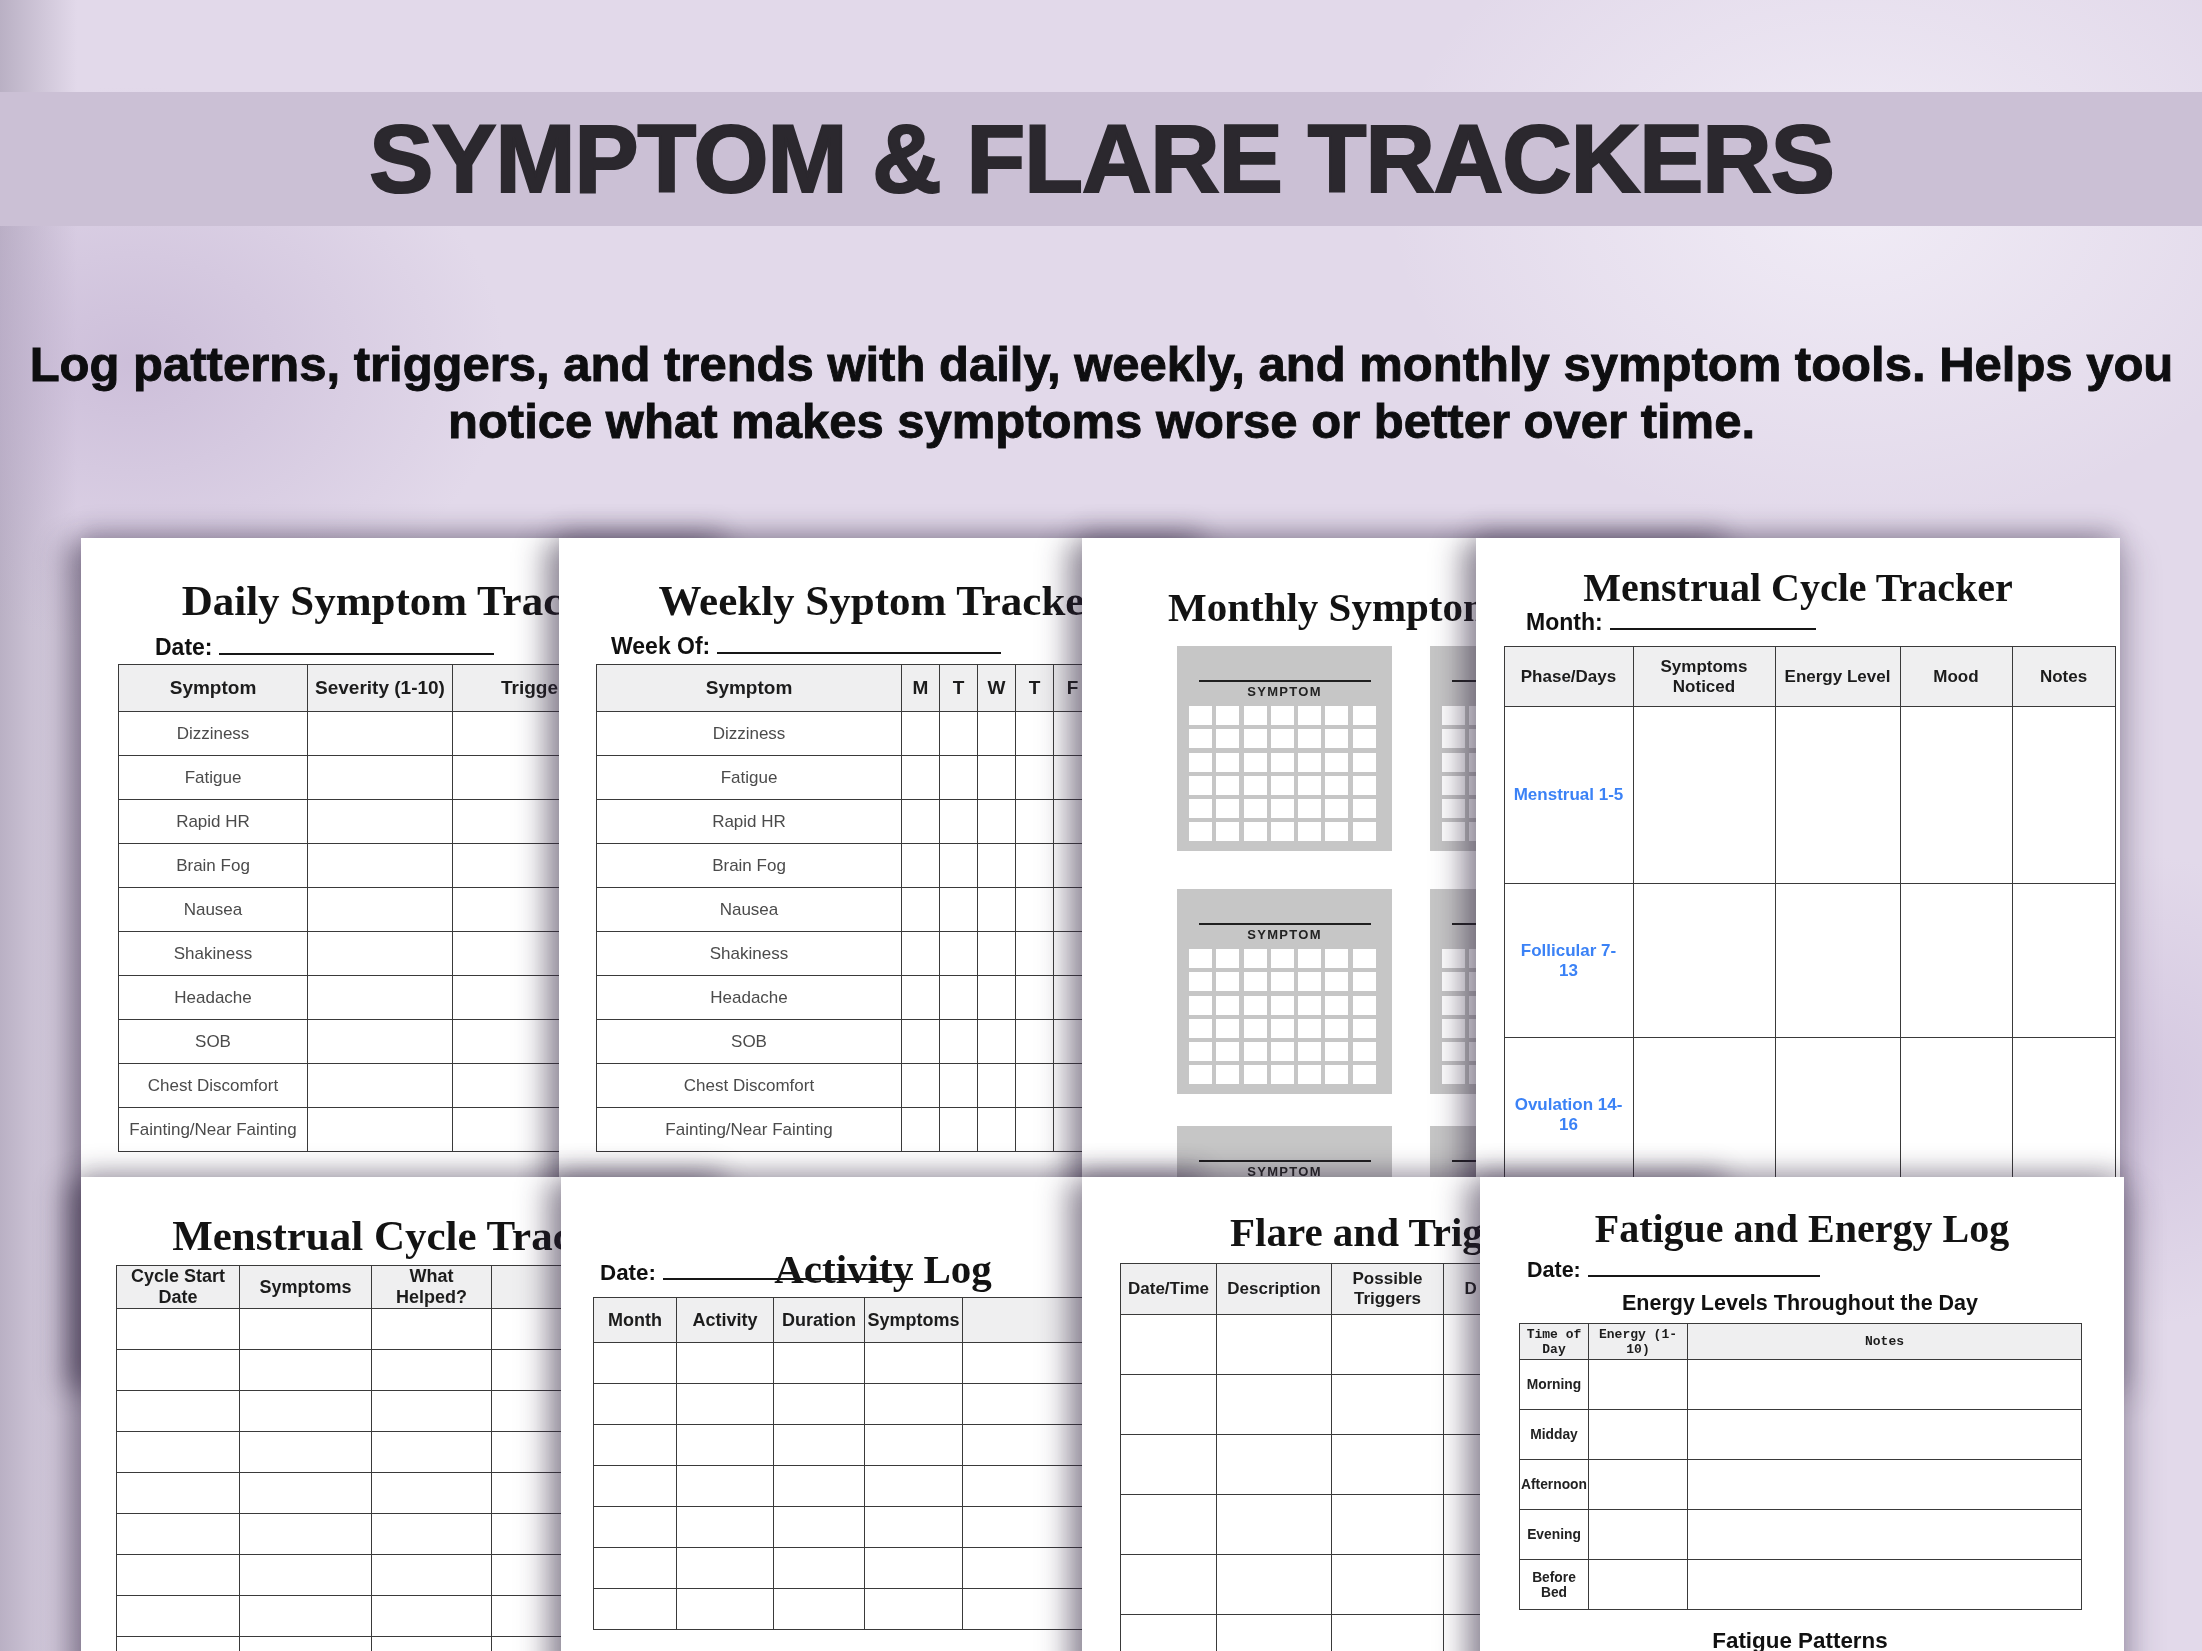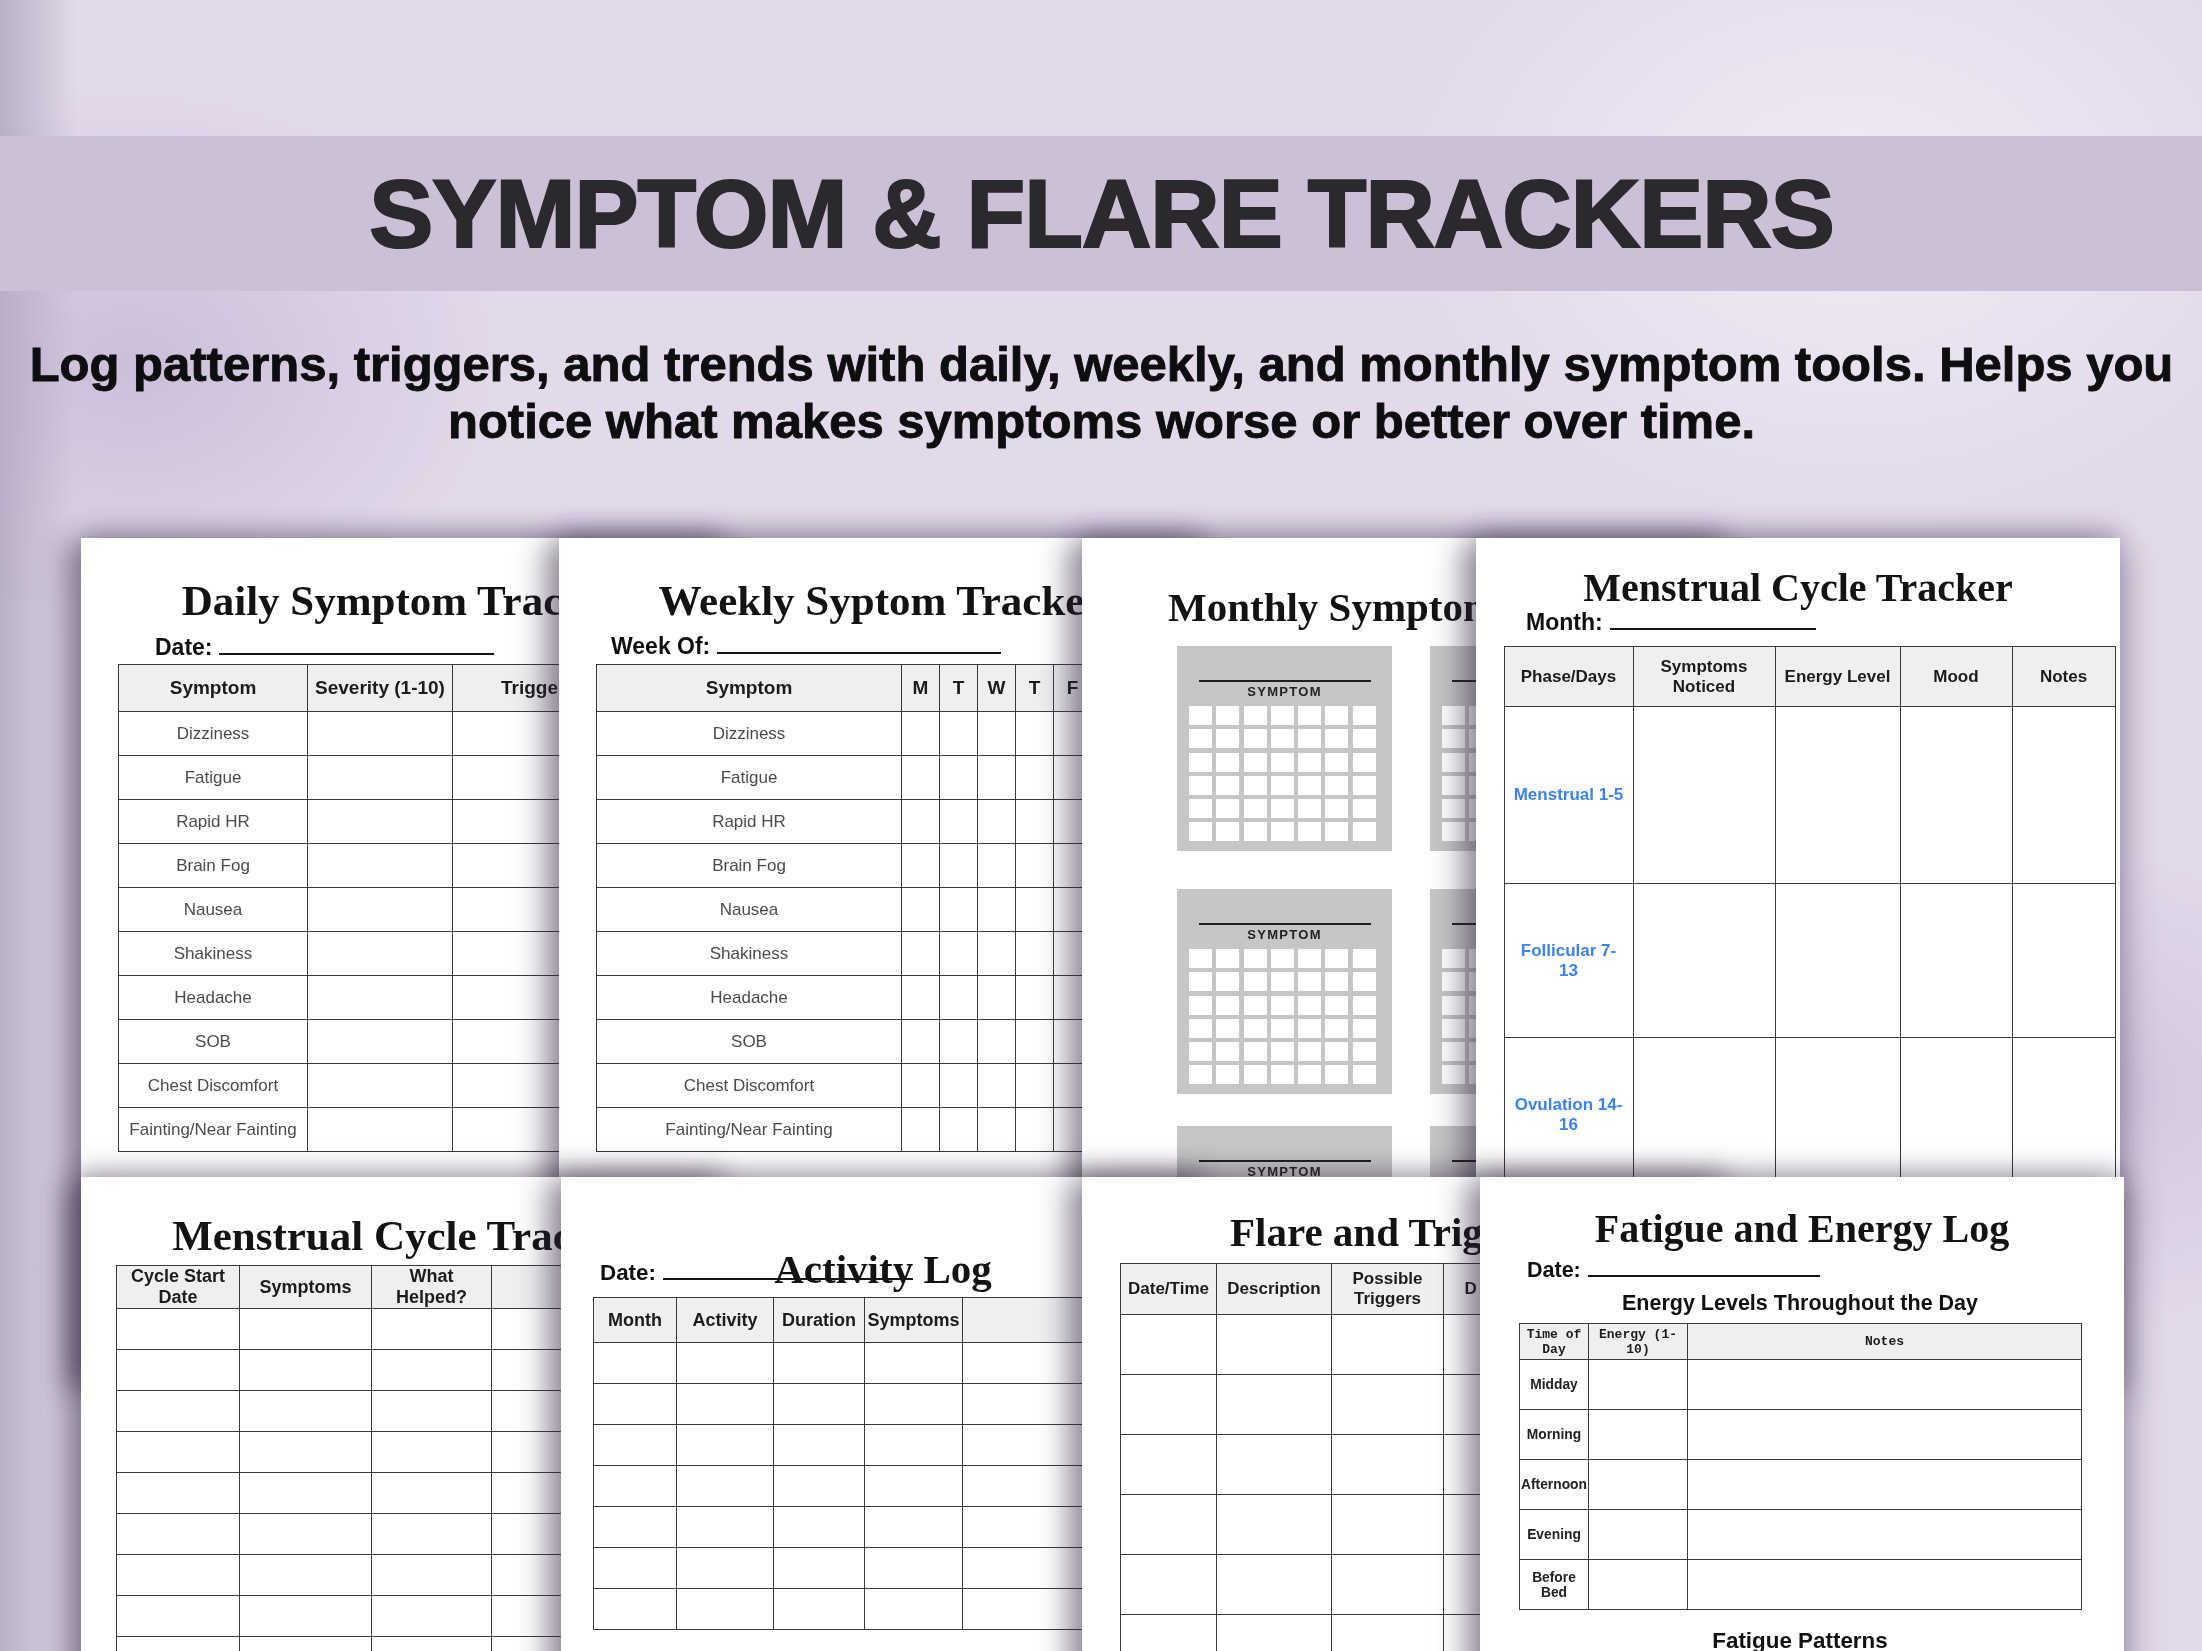--- a/index.html
+++ b/index.html
@@ -10,22 +10,22 @@
       radial-gradient(602px 447px at 6% 22%, rgba(187,169,204,.55), transparent 62%),
       radial-gradient(774px 559px at 84% 12%, rgba(243,239,248,.85), transparent 60%),
       radial-gradient(654px 602px at 48% 82%, rgba(205,189,220,.45), transparent 60%),
       radial-gradient(482px 396px at 96% 66%, rgba(197,181,213,.5), transparent 60%),
       radial-gradient(430px 361px at 20% 88%, rgba(241,236,247,.6), transparent 60%),
       linear-gradient(90deg, rgba(92,82,108,.30), rgba(92,82,108,0) 3.5%),
       #e2d9ea;
   }
   
   .banner{
-    position:absolute;left:0;top:92px;width:100%;height:155px;
-    background:#cbc0d5;display:flex;align-items:center;justify-content:center;margin-top:44px;
+    position:absolute;left:0;top:92px;width:100%;height:134px;
+    background:#cbc0d5;display:flex;align-items:center;justify-content:center;
   }
   .banner-title{
     font-size:96px;font-weight:800;letter-spacing:-0.9px;color:#2b282e;
     -webkit-text-stroke:2.2px #2b282e;white-space:nowrap;
   }
   .intro{
     position:absolute;left:0;top:336px;width:100%;text-align:center;
     font-size:49px;line-height:57px;font-weight:700;color:#0e0e10;
     -webkit-text-stroke:0.9px #0e0e10;
   }
@@ -905,26 +905,26 @@
         </colgroup>
       <thead>
           <tr>
         <th>Time of Day</th>
         <th>Energy (1-10)</th>
         <th>Notes</th>
       </tr>
         </thead>
       <tbody>
           <tr>
+            <td>Morning</td>
+            <td></td>
+            <td></td>
+          </tr>
+          <tr>
             <td>Midday</td>
-            <td></td>
-            <td></td>
-          </tr>
-          <tr>
-            <td>Morning</td>
             <td></td>
             <td></td>
           </tr>
           <tr>
             <td>Afternoon</td>
             <td></td>
             <td></td>
           </tr>
           <tr>
             <td>Evening</td>

